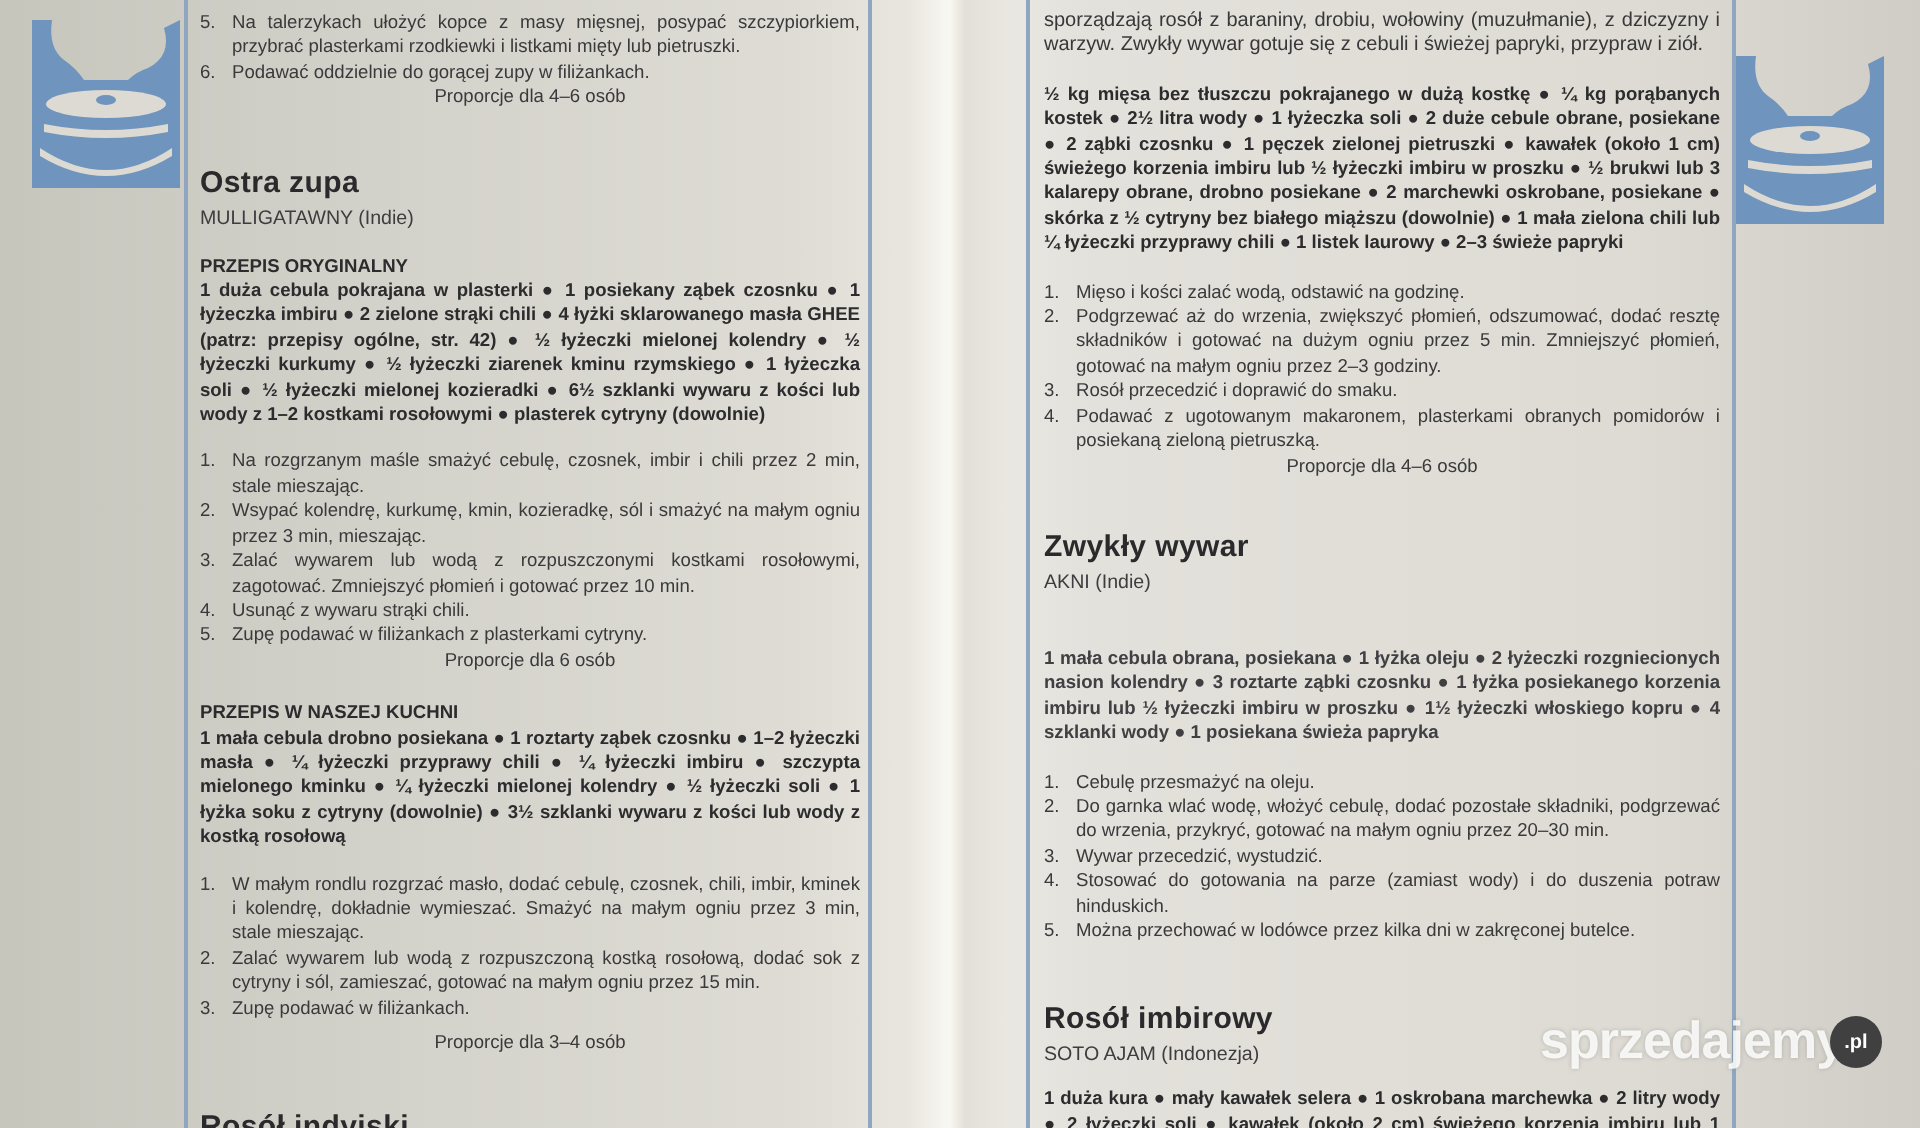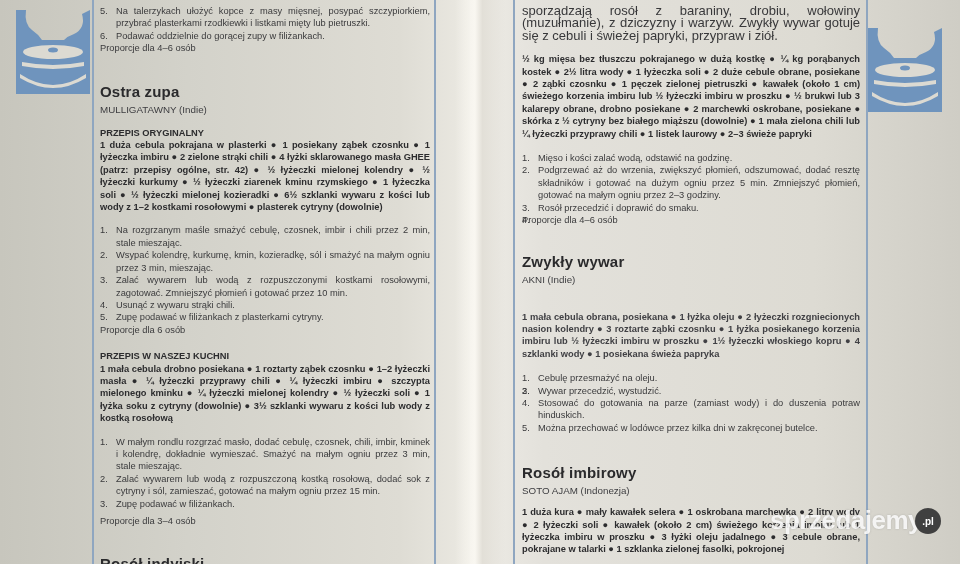--- a/index.html
+++ b/index.html
@@ -23,25 +23,25 @@
     background: linear-gradient(90deg, rgba(255,255,255,0) 0%, rgba(250,248,242,0.9) 40%, rgba(225,222,214,0.9) 55%, rgba(255,255,255,0) 100%);
   }
   .rule { position: absolute; top: 0; height: 564px; width: 2px; background: #8fa6c0; }
   .rule.l1 { left: 92px; }
   .rule.l2 { left: 434px; }
   .rule.r1 { left: 513px; }
   .rule.r2 { left: 866px; }
   .col { position: absolute; top: 0; }
   .col.left { left: 100px; width: 330px; }
   .col.right { left: 522px; width: 338px; }
-  .txt { font-size: 13px; line-height: 12.4px; color: #38383a; }
+  .txt { font-size: 10px; line-height: 12.4px; color: #38383a; }
   .ol { list-style: none; }
   .ol li { position: relative; padding-left: 16px; font-size: 9.3px; line-height: 12.4px; color: #3a3a3c; text-align: justify; }
   .ol li .num { position: absolute; left: 0; top: 0; }
-  .prop { text-align: left; font-size: 9.3px; line-height: 12.4px; color: #3a3a3c; }
+  .prop { text-align: center; font-size: 9.3px; line-height: 12.4px; color: #3a3a3c; }
   .title { font-size: 15px; font-weight: bold; color: #2a2a2c; letter-spacing: 0.2px; }
   .subtitle { font-size: 9.8px; color: #3d3d40; margin-top: 4px; }
   .sec-head { font-size: 9.3px; font-weight: bold; color: #2c2c2e; line-height: 12.4px; }
   .ingr { font-size: 9.3px; line-height: 12.4px; font-weight: bold; color: #2c2c2e; text-align: justify; }
   .ingr-light { font-size: 9.3px; line-height: 12.4px; font-weight: bold; color: #404044; text-align: justify; }
   .icon-pot { position: absolute; width: 82px; height: 92px; }
   .watermark {
     position: absolute; left: 770px; top: 505px; font-size: 26px; font-weight: bold;
     color: rgba(255,255,255,0.85); letter-spacing: -0.5px; text-shadow: 0 0 2px rgba(120,120,120,0.4);
   }
@@ -119,31 +119,31 @@
 
 <div class="col right">
   <div class="txt" style="margin-top:5px; text-align:justify;">sporządzają rosół z baraniny, drobiu, wołowiny (muzułmanie), z dziczyzny i warzyw. Zwykły wywar gotuje się z cebuli i świeżej papryki, przypraw i ziół.</div>
 
   <div class="ingr" style="margin-top:11px;">½ kg mięsa bez tłuszczu pokrajanego w dużą kostkę ● ¼ kg porąbanych kostek ● 2½ litra wody ● 1 łyżeczka soli ● 2 duże cebule obrane, posiekane ● 2 ząbki czosnku ● 1 pęczek zielonej pietruszki ● kawałek (około 1 cm) świeżego korzenia imbiru lub ½ łyżeczki imbiru w proszku ● ½ brukwi lub 3 kalarepy obrane, drobno posiekane ● 2 marchewki oskrobane, posiekane ● skórka z ½ cytryny bez białego miąższu (dowolnie) ● 1 mała zielona chili lub ¼ łyżeczki przyprawy chili ● 1 listek laurowy ● 2–3 świeże papryki</div>
 
   <ol class="ol" style="margin-top:12px;">
     <li><span class="num">1.</span><span>Mięso i kości zalać wodą, odstawić na godzinę.</span></li>
     <li><span class="num">2.</span><span>Podgrzewać aż do wrzenia, zwiększyć płomień, odszumować, dodać resztę składników i gotować na dużym ogniu przez 5 min. Zmniejszyć płomień, gotować na małym ogniu przez 2–3 godziny.</span></li>
     <li><span class="num">3.</span><span>Rosół przecedzić i doprawić do smaku.</span></li>
-    <li><span class="num">4.</span></li>
+    <li><span class="num">4.</span><span>Podawać z ugotowanym makaronem, plasterkami obranych pomidorów i posiekaną zieloną pietruszką.</span></li>
   </ol>
   <div class="prop">Proporcje dla 4–6 osób</div>
 
   <div class="title" style="margin-top:26px;">Zwykły wywar</div>
   <div class="subtitle">AKNI (Indie)</div>
   <div class="ingr-light" style="margin-top:26px;">1 mała cebula obrana, posiekana ● 1 łyżka oleju ● 2 łyżeczki rozgniecionych nasion kolendry ● 3 roztarte ząbki czosnku ● 1 łyżka posiekanego korzenia imbiru lub ½ łyżeczki imbiru w proszku ● 1½ łyżeczki włoskiego kopru ● 4 szklanki wody ● 1 posiekana świeża papryka</div>
 
   <ol class="ol" style="margin-top:12px;">
     <li><span class="num">1.</span><span>Cebulę przesmażyć na oleju.</span></li>
-    <li><span class="num">2.</span></li>
+    <li><span class="num">2.</span><span>Do garnka wlać wodę, włożyć cebulę, dodać pozostałe składniki, podgrzewać do wrzenia, przykryć, gotować na małym ogniu przez 20–30 min.</span></li>
     <li><span class="num">3.</span><span>Wywar przecedzić, wystudzić.</span></li>
     <li><span class="num">4.</span><span>Stosować do gotowania na parze (zamiast wody) i do duszenia potraw hinduskich.</span></li>
     <li><span class="num">5.</span><span>Można przechować w lodówce przez kilka dni w zakręconej butelce.</span></li>
   </ol>
 
   <div class="title" style="margin-top:30px;">Rosół imbirowy</div>
   <div class="subtitle">SOTO AJAM (Indonezja)</div>
   <div class="ingr" style="margin-top:10px;">1 duża kura ● mały kawałek selera ● 1 oskrobana marchewka ● 2 litry wody ● 2 łyżeczki soli ● kawałek (około 2 cm) świeżego korzenia imbiru lub 1 łyżeczka imbiru w proszku ● 3 łyżki oleju jadalnego ● 3 cebule obrane, pokrajane w talarki ● 1 szklanka zielonej fasolki, pokrojonej</div>
 </div>
 

